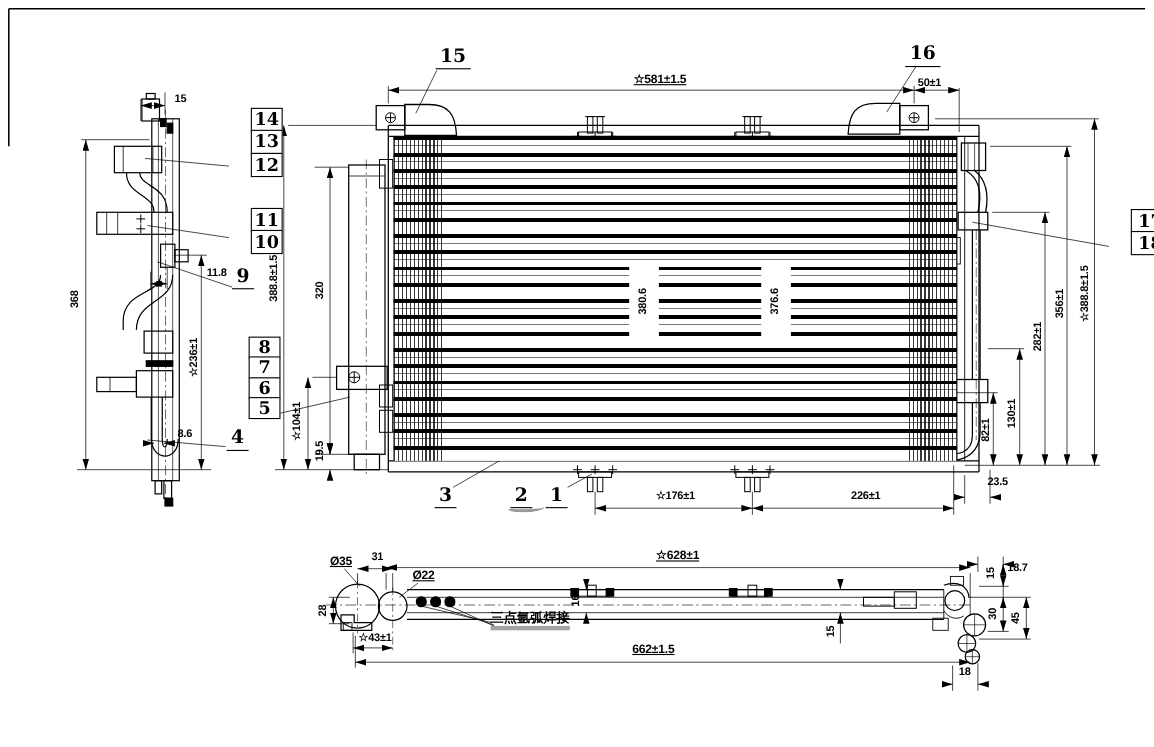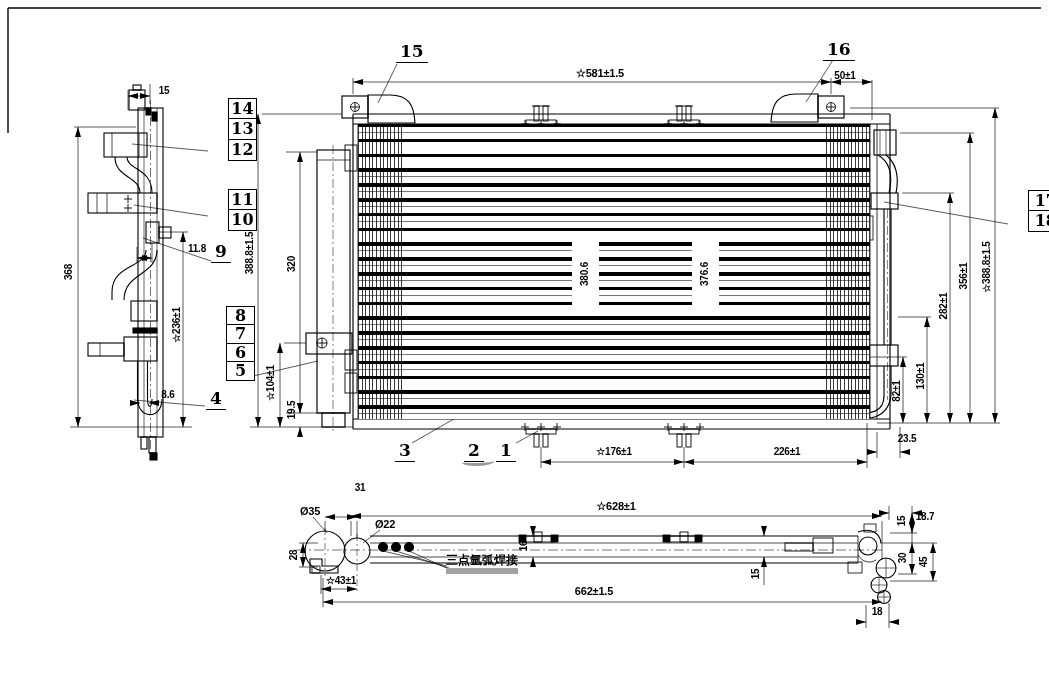--- a/index.html
+++ b/index.html
@@ -2,33 +2,33 @@
 <html><head>
 <meta charset="utf-8">
 <style>
   html,body{margin:0;padding:0;background:#fff;}
   #sheet{position:relative;width:1049px;height:679px;background:#fff;overflow:hidden;
          font-family:"Liberation Sans",sans-serif;}
   svg{position:absolute;left:0;top:0;}
   .lbl{position:absolute;font:600 10px/1 "Liberation Sans",sans-serif;letter-spacing:-0.2px;
        color:#000;white-space:nowrap;transform:translate(-50%,-50%);}
   .lbl.v{transform:translate(-50%,-50%) rotate(-90deg);}
-  .lbl.big{font-size:11px;}
+  .lbl.big{font-size:11px;text-decoration:underline;}
   .co{position:absolute;font:700 17px/1.05 "DejaVu Serif",serif;color:#000;
       padding:0 4px 1px;border-bottom:1.6px solid #000;}
   .costack{position:absolute;width:29px;text-align:center;
            font:700 16px/20px "DejaVu Serif",serif;color:#000;margin-left:20px;}
   .costack .cell{border:1.4px solid #000;margin-top:-1.4px;height:20px;background:#fff;}
   .whitebox{position:absolute;background:#fff;}
   .core-stripes{position:absolute;left:358px;top:124px;width:512px;height:295px;
     background:repeating-linear-gradient(180deg,#000 0 3.5px,#fff 3.5px 8px,#777 8px 8.7px,#fff 8.7px 14.8px);}
   .fin-hatch{position:absolute;top:124px;width:44px;height:295px;
     background:repeating-linear-gradient(90deg,rgba(0,0,0,.78) 0 1px,rgba(255,255,255,0) 1px 3.6px);}
   .weld{position:absolute;font:700 12px/1 "Liberation Sans",sans-serif;color:#000;
-        border-bottom:6px solid #a3a3a3;padding-bottom:2px;transform:translate(-50%,-50%);}
+        border-bottom:4px solid #a3a3a3;padding-bottom:2px;transform:translate(-50%,-50%);}
   .sq2{position:absolute;left:462px;top:457px;width:33px;height:6px;
        border-bottom:3.5px solid #9a9a9a;border-radius:0 0 60% 40%;}
 </style>
 </head>
 <body>
 
 <div id="sheet">
 
   <svg width="1049" height="679" viewBox="0 0 1049 679">
     <defs>
@@ -332,21 +332,21 @@
   <div class="lbl" style="left:614px;top:452px;">☆176±1</div>
   <div class="lbl" style="left:787px;top:452px;">226±1</div>
   <div class="lbl" style="left:907px;top:439px;">23.5</div>
   <div class="lbl v" style="left:897px;top:391px;">82±1</div>
   <div class="lbl v" style="left:921px;top:376px;">130±1</div>
   <div class="lbl v" style="left:944px;top:306px;">282±1</div>
   <div class="lbl v" style="left:964px;top:276px;">356±1</div>
   <div class="lbl v" style="left:987px;top:267px;">☆388.8±1.5</div>
 
   <div class="lbl big" style="left:310px;top:511px;">Ø35</div>
-  <div class="lbl" style="left:343px;top:488px;margin-left:17px;">31</div>
+  <div class="lbl" style="left:343px;top:507px;">31</div>
   <div class="lbl big" style="left:385px;top:524px;">Ø22</div>
   <div class="lbl v" style="left:294px;top:555px;">28</div>
   <div class="lbl" style="left:341px;top:581px;">☆43±1</div>
   <div class="weld" style="left:482px;top:564px;">三点氩弧焊接</div>
   <div class="lbl big" style="left:616px;top:506px;">☆628±1</div>
   <div class="lbl v" style="left:524px;top:546px;">16</div>
   <div class="lbl v" style="left:756px;top:574px;">15</div>
   <div class="lbl big" style="left:594px;top:591px;">662±1.5</div>
   <div class="lbl" style="left:901px;top:517px;margin-left:24px;">18.7</div>
   <div class="lbl v" style="left:902px;top:521px;">15</div>

